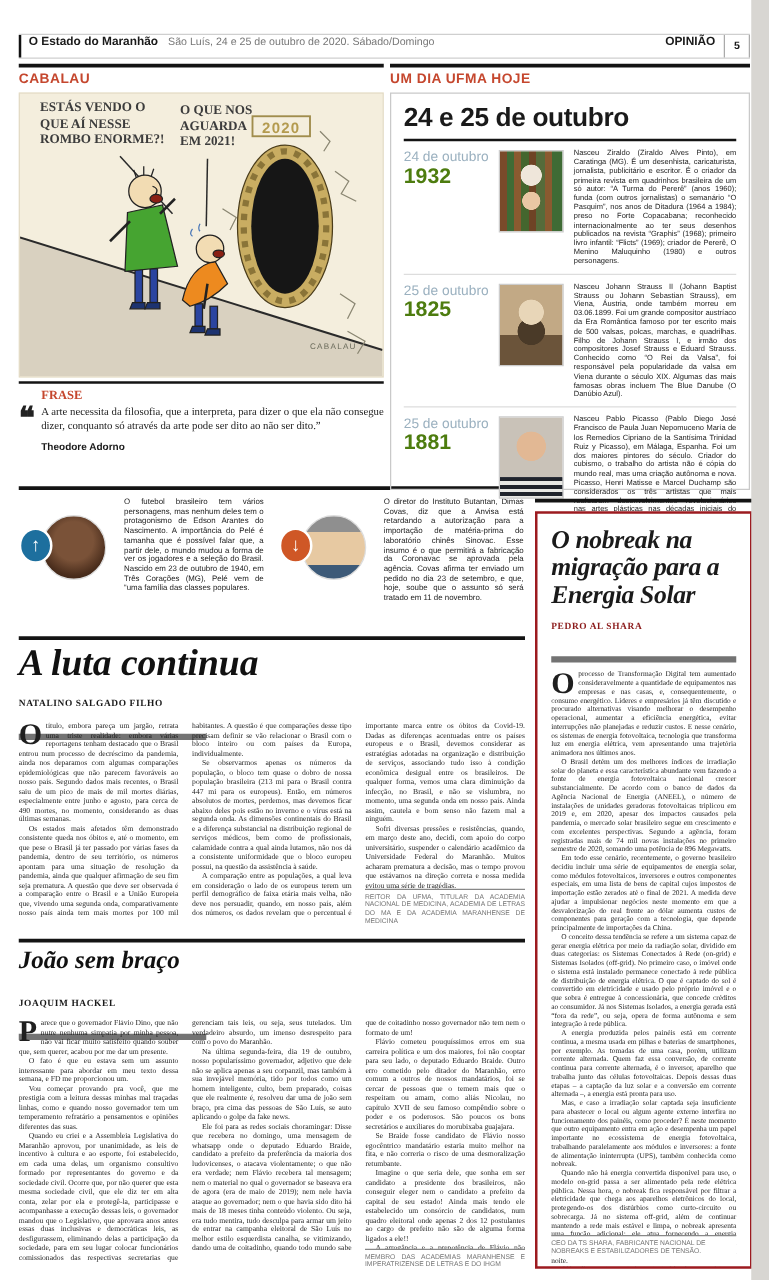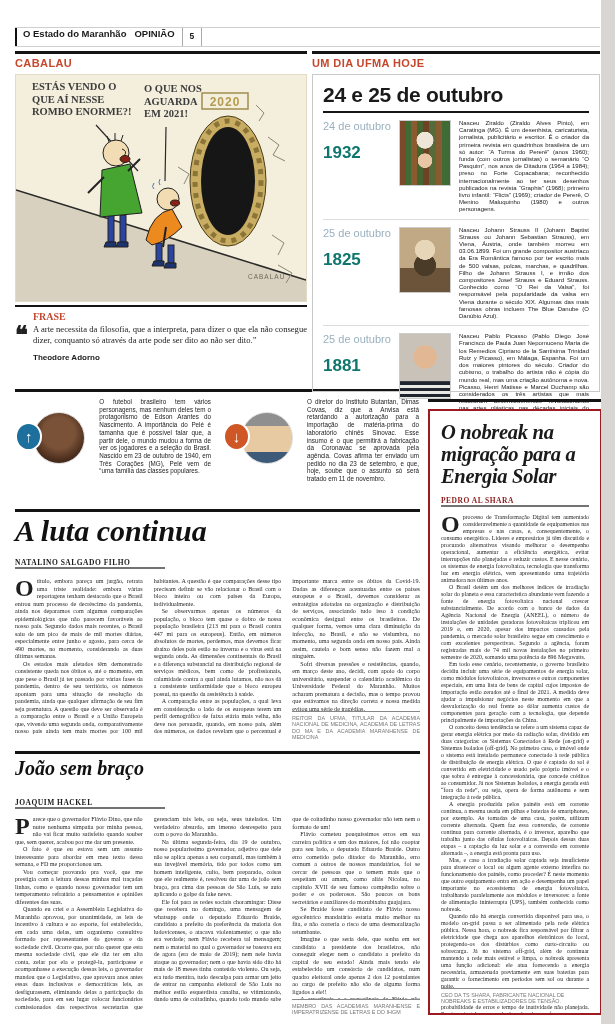--- a/index.html
+++ b/index.html
@@ -62,21 +62,21 @@
 
   
   .todaybox { position:absolute; left:312px; top:74px; width:288px; height:318px;
               border:1px solid #c9c9c9; padding:8px 10px; }
   .todaybox h1 { font-size:21px; letter-spacing:-.3px; border-bottom:2px solid #141414;
                  padding-bottom:4px; }
   .tentry { display:flex; padding:7px 0 5px 0; border-bottom:1px solid #ddd;justify-content:center; }
   .tentry:last-child { border-bottom:none; }
   .tdate { width:76px; flex:none; }
   .tdate .d { color:#9ab0bf; font-size:11px; line-height:12px; }
-  .tdate .y { color:#0f766e; font-size:17px; font-weight:bold; line-height:18px;margin-top:12px; }
+  .tdate .y { color:#4d7c0f; font-size:17px; font-weight:bold; line-height:18px; }
   .tphoto { width:52px; height:66px; flex:none; border:1px solid #ccc; margin-right:8px; }
   .ph-ziraldo { background:
       radial-gradient(circle at 50% 30%, #efe6da 0 16%, transparent 17%),
       radial-gradient(circle at 50% 62%, #e9c7a4 0 15%, transparent 16%),
       linear-gradient(90deg,#7a4a2a 0 12%,#3f6b35 12% 22%,#8a5a30 22% 34%,#44662e 34% 46%,#6e4325 46% 58%,#556b3a 58% 72%,#8a5a30 72% 84%,#3f6b35 84% 100%); }
   .ph-strauss { background:
       radial-gradient(circle at 50% 34%, #e8d6b8 0 20%, transparent 21%),
       radial-gradient(circle at 50% 52%, #4a3a28 0 26%, transparent 27%),
       linear-gradient(#cdb astro 0,#c2a985 0 60%, #6b543a 60% 100%); }
   .ph-strauss { background:
@@ -86,22 +86,22 @@
   .ph-picasso { background:
       radial-gradient(circle at 50% 36%, #e2b894 0 24%, transparent 25%),
       repeating-linear-gradient(180deg, #20242c 0 3px, #e8e8e4 3px 6px) bottom/100% 26% no-repeat,
       linear-gradient(#c9c2b8 0 74%, #3a3f4a 74% 100%); }
   .ttext { font-size:6px; line-height:7.2px; text-align:justify; color:#222; flex:1; }
 
   
   .art-title { position:absolute; font-family:"Liberation Serif", serif;
                font-style:italic; font-weight:bold; color:#111; }
   .byline { position:absolute; font-family:"Liberation Serif", serif; font-weight:bold;
-            font-size:7.5px; letter-spacing:.5px; border-bottom:2px solid #737373;
-            padding-bottom:0; width:150px; }
+            font-size:7.5px; letter-spacing:.5px; border-bottom:5px solid #737373;
+            padding-bottom:20px; width:150px; }
   .artbody { position:absolute; column-count:3; column-gap:11px;
              font-family:"Liberation Serif", serif; font-size:6.1px; line-height:7.5px;
              text-align:justify; color:#1f1f1f; overflow:hidden; }
   .artbody p { text-indent:8px; }
   .artbody p.drop { text-indent:0; }
   p.drop::first-letter { float:left; font-size:24px; line-height:19px;
                          padding:1px 3px 0 0; font-weight:bold; }
   .bio { position:absolute; right:0; bottom:0; width:128px; background:#fff;
          border-top:1px solid #888; padding-top:3px; font-family:"Liberation Sans",sans-serif;
          font-size:5.4px; line-height:6.6px; color:#777; text-transform:uppercase; }
@@ -123,20 +123,21 @@
 
   .edge-right { position:absolute; right:0; top:0; width:7px; height:1024px; background:#d8d6d2; }
 </style>
 </head>
 <body>
 
 <div class="page">
 
   <div class="hdr">
     <span class="mast">O Estado do Maranhão</span>
+    <span class="date">São Luís, 24 e 25 de outubro de 2020. Sábado/Domingo</span>
     <span class="sec">OPINIÃO</span>
     <span class="pg">5</span>
   </div>
 
   <div class="bar" style="left:15px; top:51px; width:292px;"></div>
   <div class="seclabel" style="left:15px; top:57px;">CABALAU</div>
 
   <div class="cartoon">
     <svg width="290" height="226" viewBox="0 0 290 226">
       <rect x="0" y="0" width="290" height="226" fill="#f4eedd"></rect>

